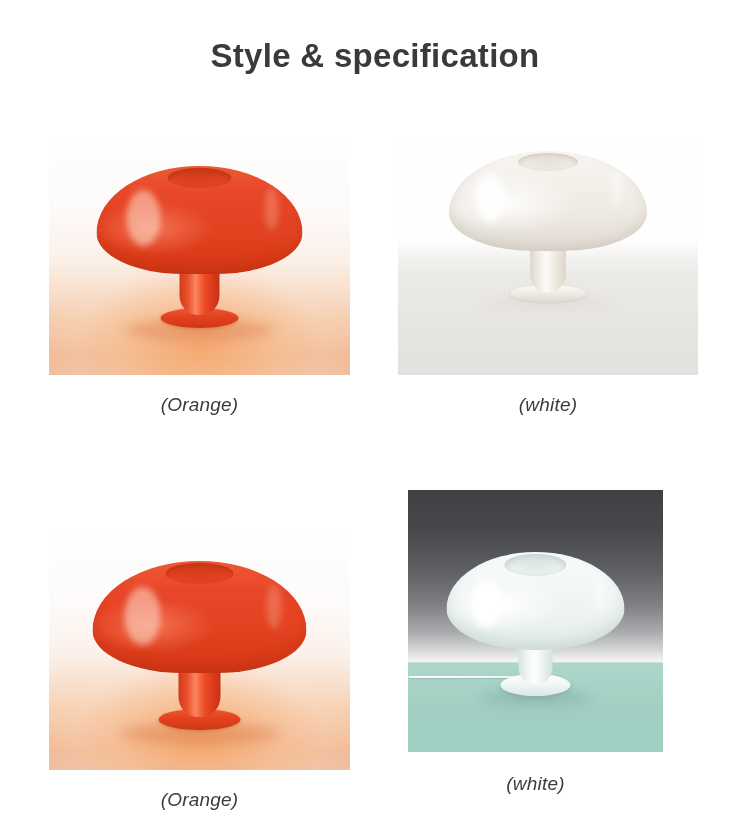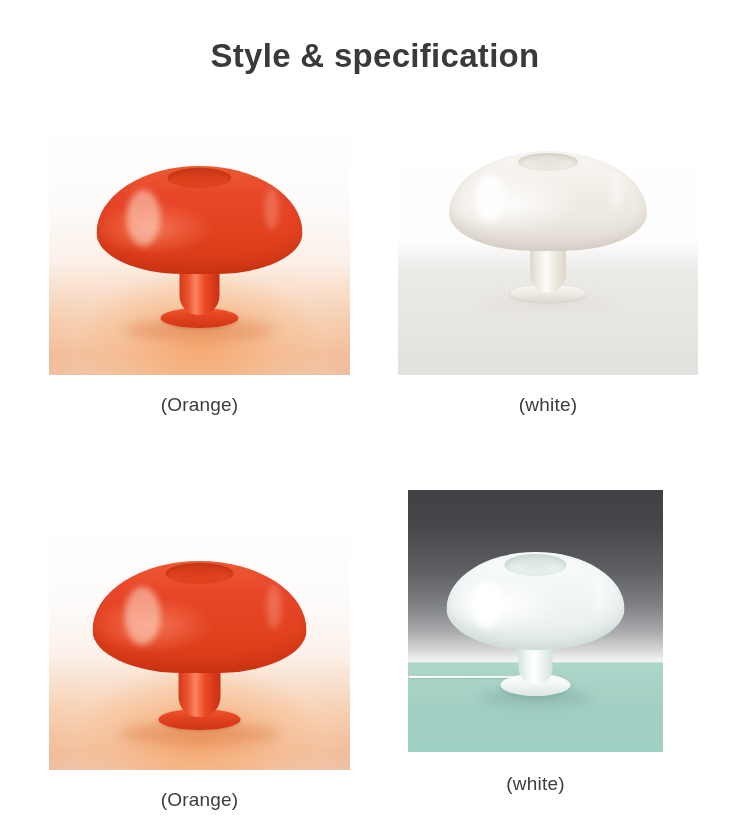--- a/index.html
+++ b/index.html
@@ -33,20 +33,21 @@
   
   .product-grid {
     position: absolute;
     top: 120px;
     left: 0;
     width: 750px;
   }
 
   .product-card {
     position: absolute;
+    font-style: italic;
   }
   .card-pos-0 { left: 49px;  top: 18px;  width: 301px; }
   .card-pos-1 { left: 398px; top: 18px;  width: 300px; }
   .card-pos-2 { left: 49px;  top: 413px; width: 301px; }
   .card-pos-3 { left: 408px; top: 370px; width: 255px; }
 
   .photo {
     position: relative;
     overflow: hidden;
     width: 100%;

